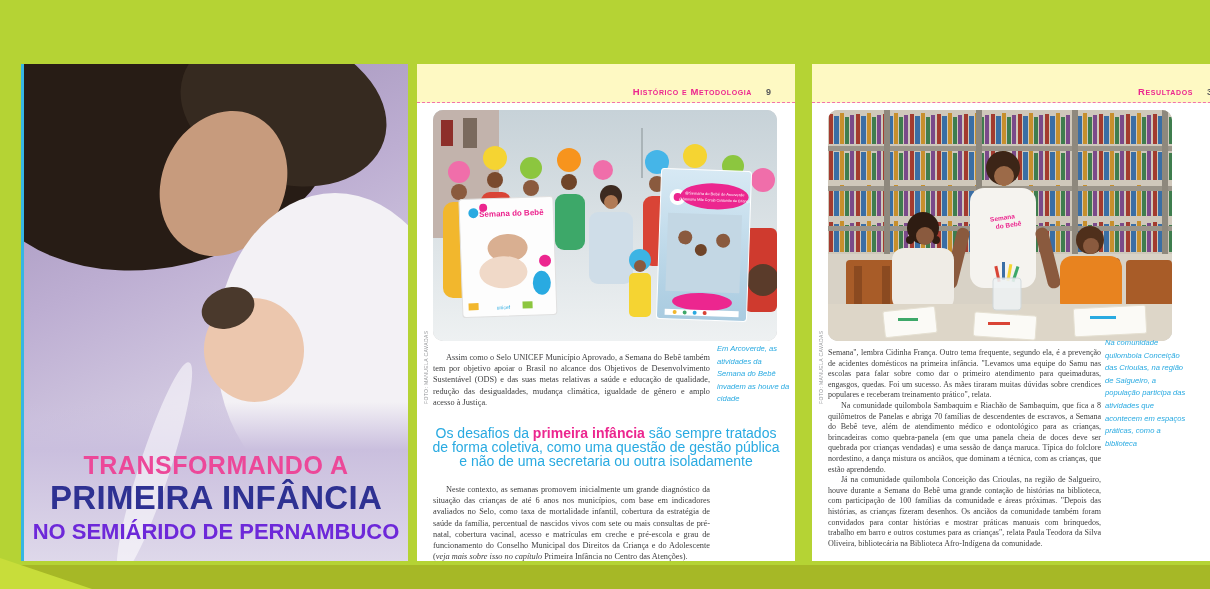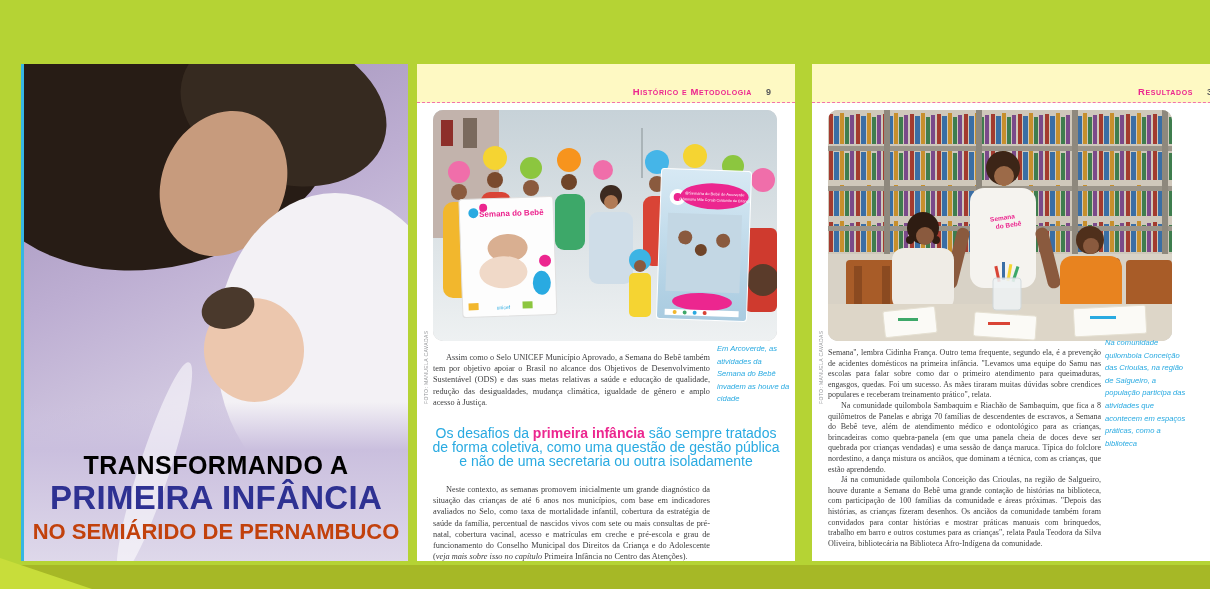--- a/index.html
+++ b/index.html
@@ -27,23 +27,23 @@
      border-radius:50%;}
   .c-baby-face{position:absolute;left:47%;top:47%;width:26%;height:21%;background:#ecc7ae;
      border-radius:50%;transform:rotate(-8deg);}
   .c-baby-hair{position:absolute;left:46%;top:45%;width:14%;height:8%;background:#4a392c;
      border-radius:50%;transform:rotate(-20deg);}
   .c-quilt{position:absolute;left:0;bottom:0;width:100%;height:32%;
      background:linear-gradient(180deg,rgba(202,191,222,0) 0%,#cabfde 30%,#ded8ea 100%);}
   .c-seam{position:absolute;left:30%;bottom:-4%;width:8%;height:45%;background:rgba(255,255,255,.55);
      border-radius:50%;transform:rotate(18deg);}
   .cover-titles{position:absolute;left:0;right:0;top:388px;text-align:center;line-height:1.05;}
-  .t1{font-size:25px;font-weight:bold;color:#000000;letter-spacing:.5px;}
+  .t1{font-size:25px;font-weight:bold;color:#ec4899;letter-spacing:.5px;}
   .t2{font-size:33px;font-weight:bold;color:#2e3192;margin-top:3px;letter-spacing:.3px;}
-  .t3{font-size:22px;font-weight:bold;color:#c2410c;margin-top:4px;}
+  .t3{font-size:22px;font-weight:bold;color:#6d28d9;margin-top:4px;}
   .subtitle{font-size:13.5px;color:#4d4d4f;margin-top:7px;}
 
   
   .page-header{position:absolute;left:0;top:0;width:100%;height:39px;background:#fef9c3;
      border-bottom:1px dashed #f173ac;display:flex;align-items:flex-end;justify-content:flex-end;
      padding:0 24px 5px 0;box-sizing:border-box;}
   .hdr-label{font-variant:small-caps;font-weight:bold;font-size:9.5px;letter-spacing:.6px;color:#ec268f;}
   .hdr-num{font-weight:bold;font-size:9px;color:#58595b;margin-left:14px;}
   .photo{position:absolute;left:16px;top:46px;width:344px;height:231px;border-radius:10px;
      overflow:hidden;background:#ccc;}

